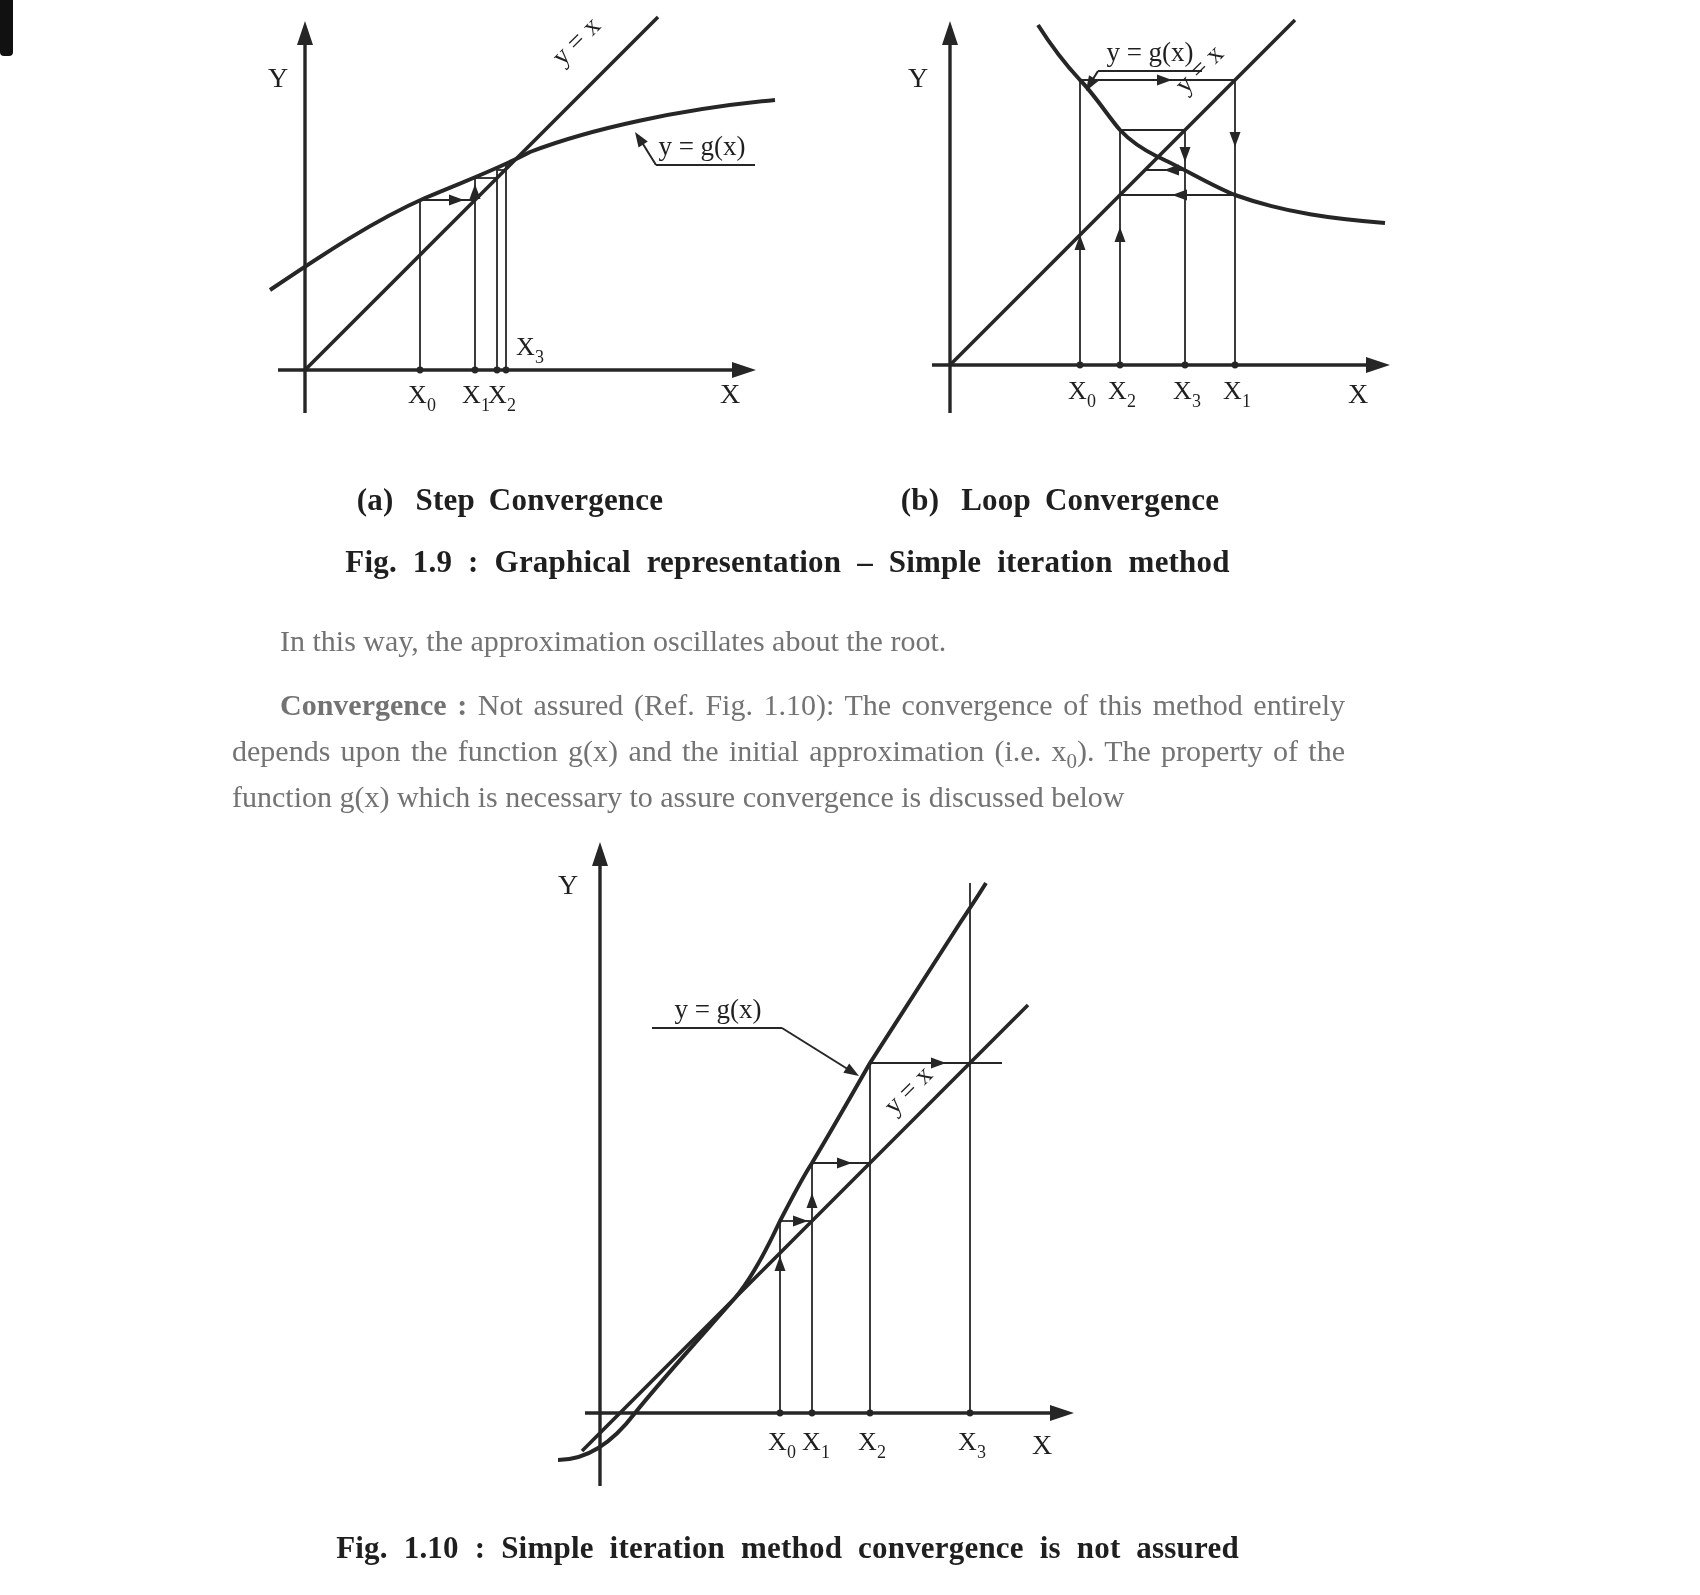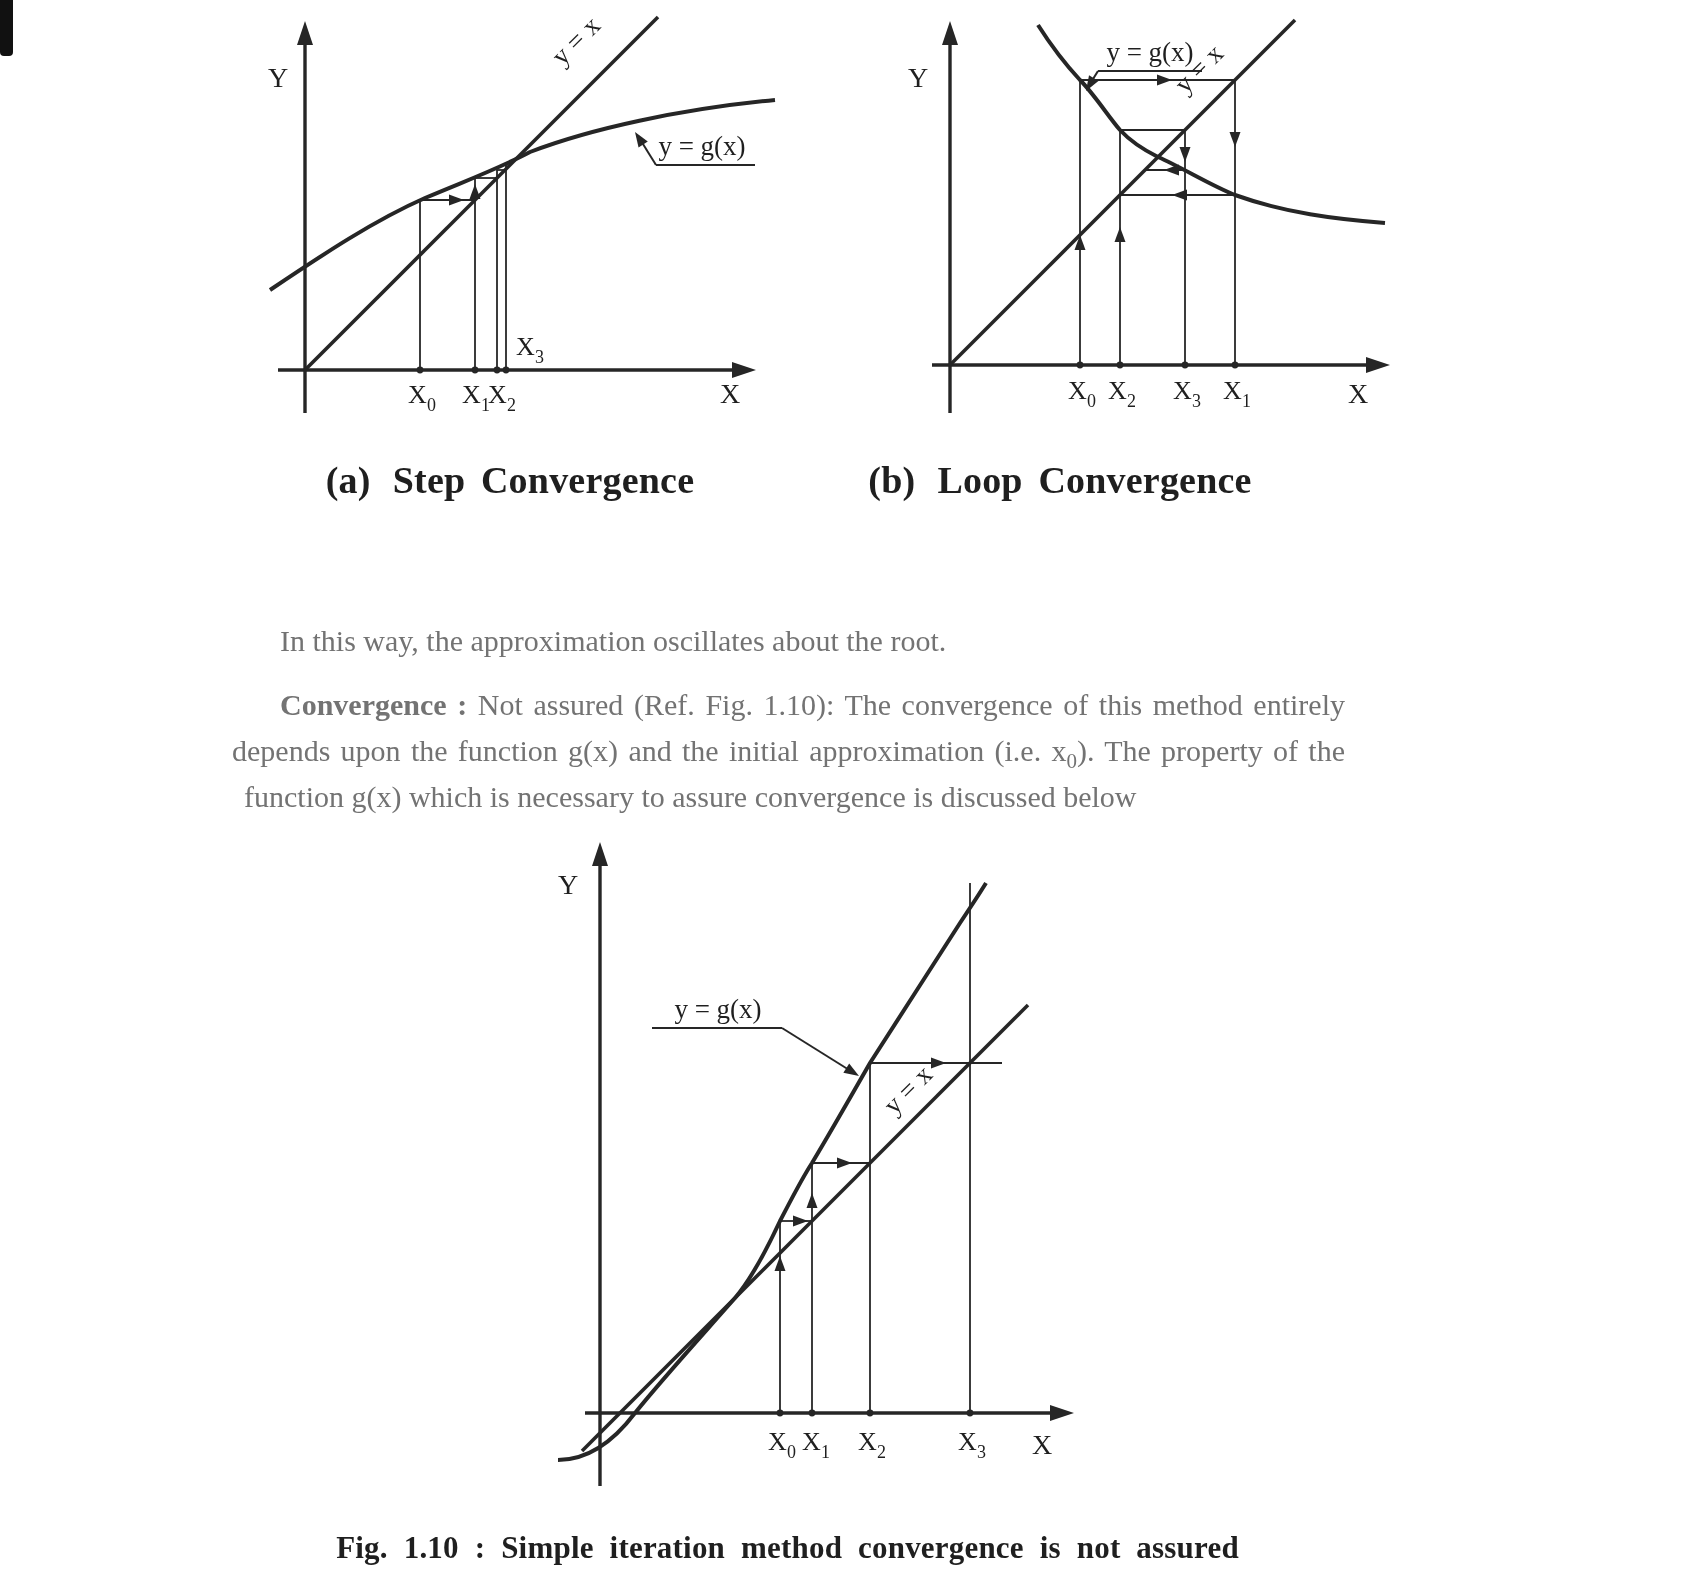--- a/index.html
+++ b/index.html
@@ -19,38 +19,39 @@
   svg text{
     font-family:"Liberation Serif", serif;
     fill:#1f1f1f;
   }
   .axis-label{font-size:28px;}
   .tick-main{font-size:26px;}
   .tick-sub{font-size:18px;}
   .curve-label{font-size:27px;}
   .subcaption{
     position:absolute;
-    font-size:38px;font-weight:700;
+    font-size:31px;font-weight:700;
     text-align:center;
     letter-spacing:.2px;
+    margin-top:24px;
   }
   .subcaption .marker{margin-right:22px;}
   .subcaption .title{word-spacing:6px;}
   .figcaption{
     position:absolute;left:230px;width:1115px;
     font-size:31px;font-weight:700;text-align:center;
     word-spacing:8px;letter-spacing:.2px;
   }
   .bodytext{
     position:absolute;left:232px;width:1113px;
     font-size:30px;line-height:46px;color:#737373;
   }
   .indent{text-indent:48px;}
   .jline{text-align:justify;text-align-last:justify;}
-  .lline{text-align:left;margin-left:12px;}
+  .lline{text-align:left;}
   .bold{font-weight:700;margin-top:16px;}
   sub.small{font-size:21px;line-height:0;}
 </style>
 </head>
 <body>
 
 <div class="page">
 
   <div class="scan-mark"></div>
 
@@ -164,20 +165,21 @@
     </g>
   </svg>
 
   <div class="subcaption" style="left:230px;top:458px;width:560px;">
     <span class="marker">(a)</span><span class="title">Step Convergence</span>
   </div>
   <div class="subcaption" style="left:820px;top:458px;width:480px;">
     <span class="marker">(b)</span><span class="title">Loop Convergence</span>
   </div>
 
+  <div class="figcaption" style="top:544px;">Fig. 1.9 : Graphical representation – Simple iteration method</div>
 
   <div class="bodytext indent" style="top:618px;">In this way, the approximation oscillates about the root.</div>
 
   <div class="bodytext" style="top:682px;">
     <div class="jline indent"><span class="bold">Convergence :</span><span> Not assured (Ref. Fig. 1.10): The convergence of this method entirely</span></div>
     <div class="jline"><span>depends upon the function g(x) and the initial approximation (i.e. x</span><sub class="small">0</sub><span>). The property of the</span></div>
     <div class="lline">function g(x) which is necessary to assure convergence is discussed below</div>
   </div>
 
   <svg class="abs" style="left:540px;top:828px;" width="600" height="670" viewBox="0 0 600 670">

